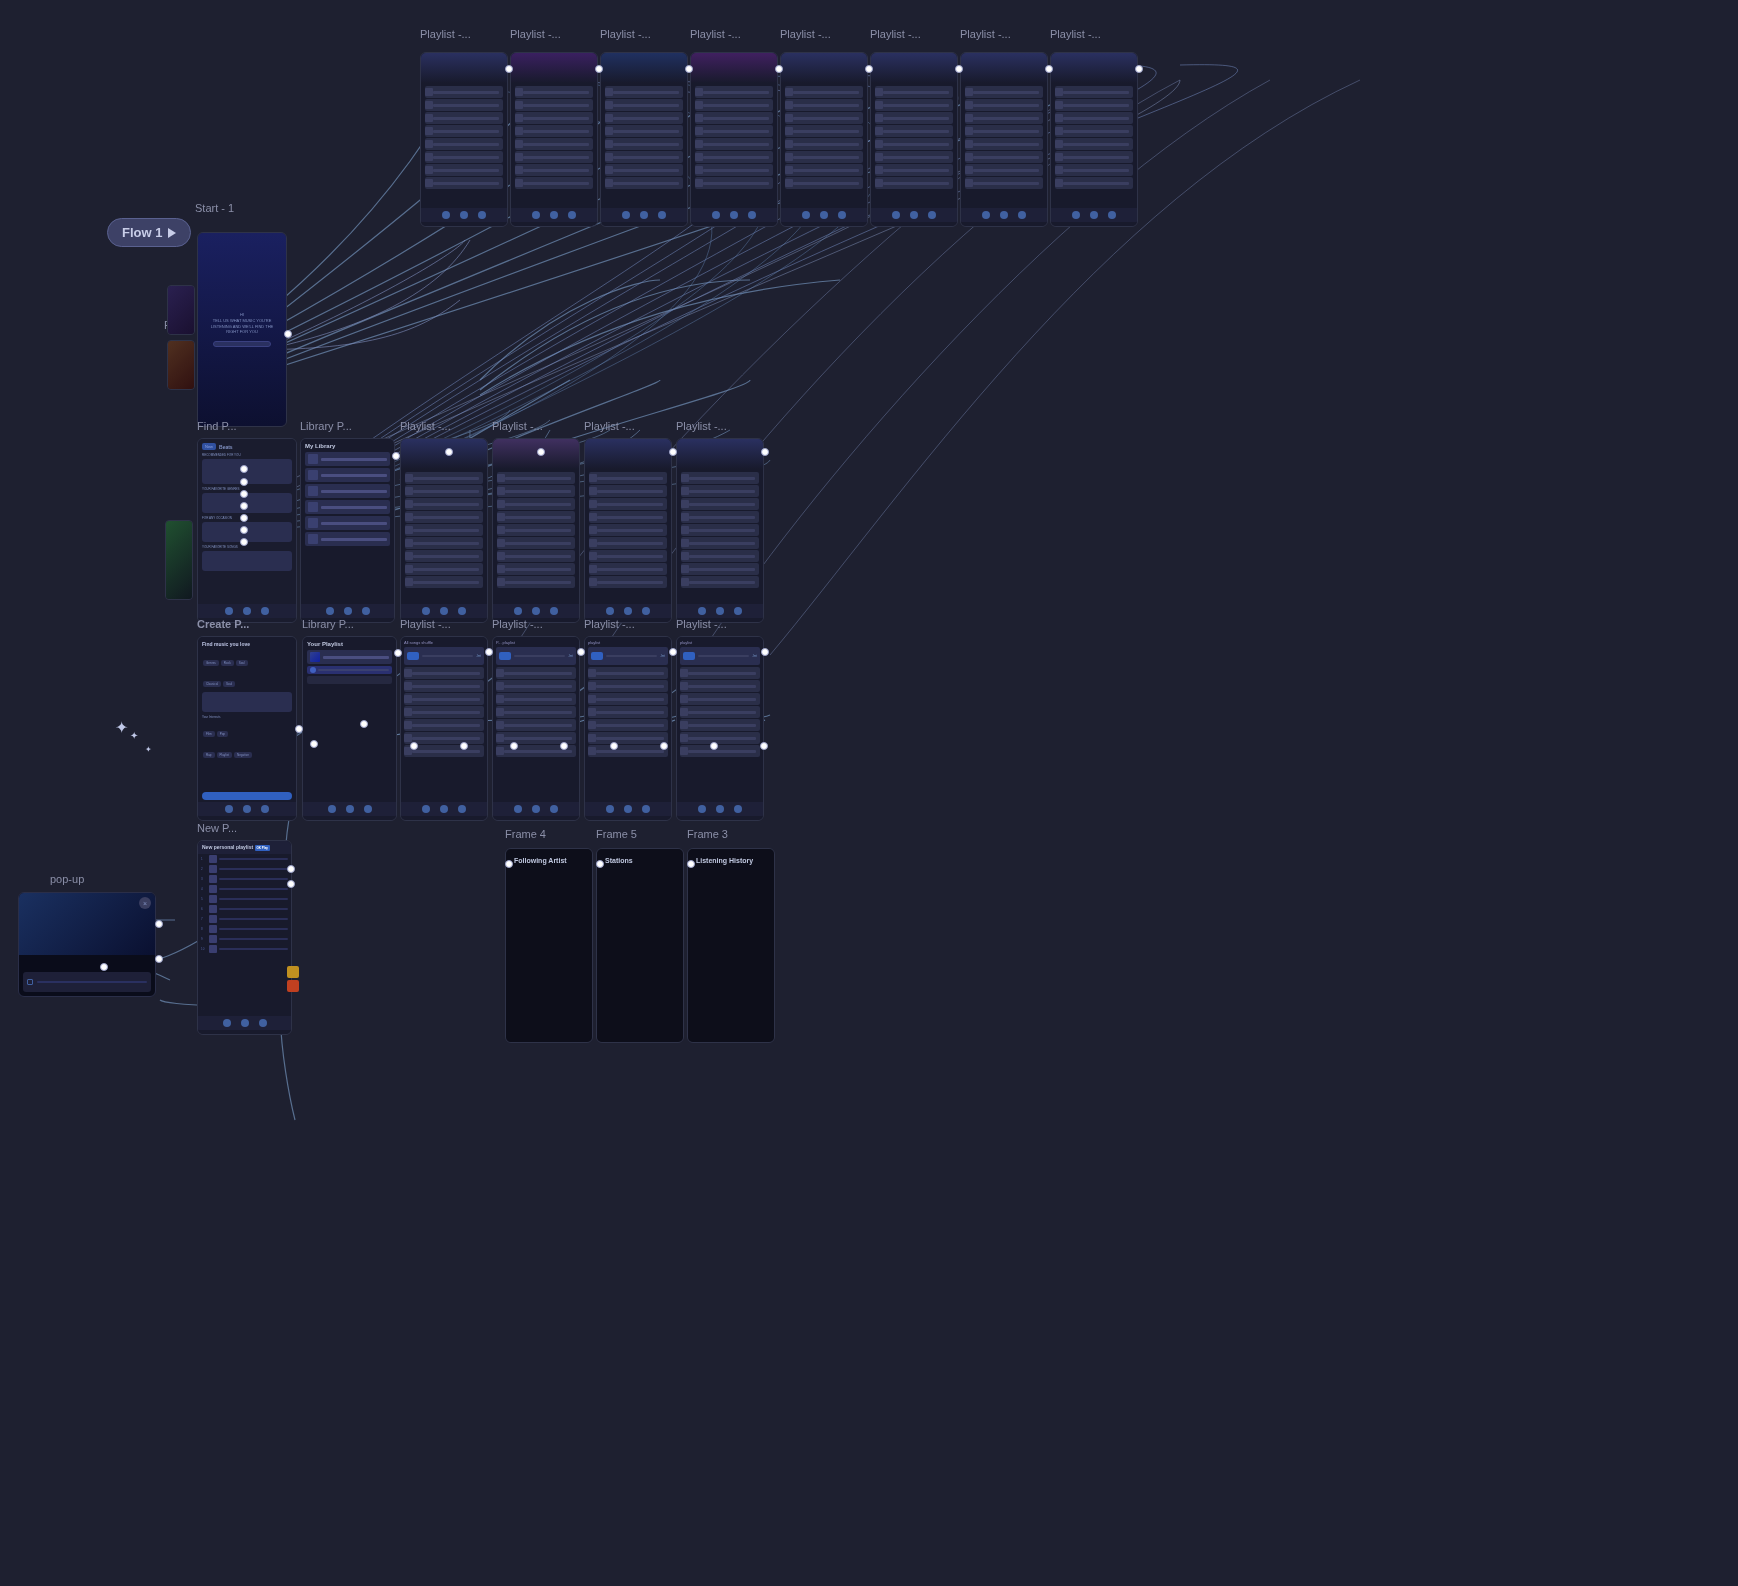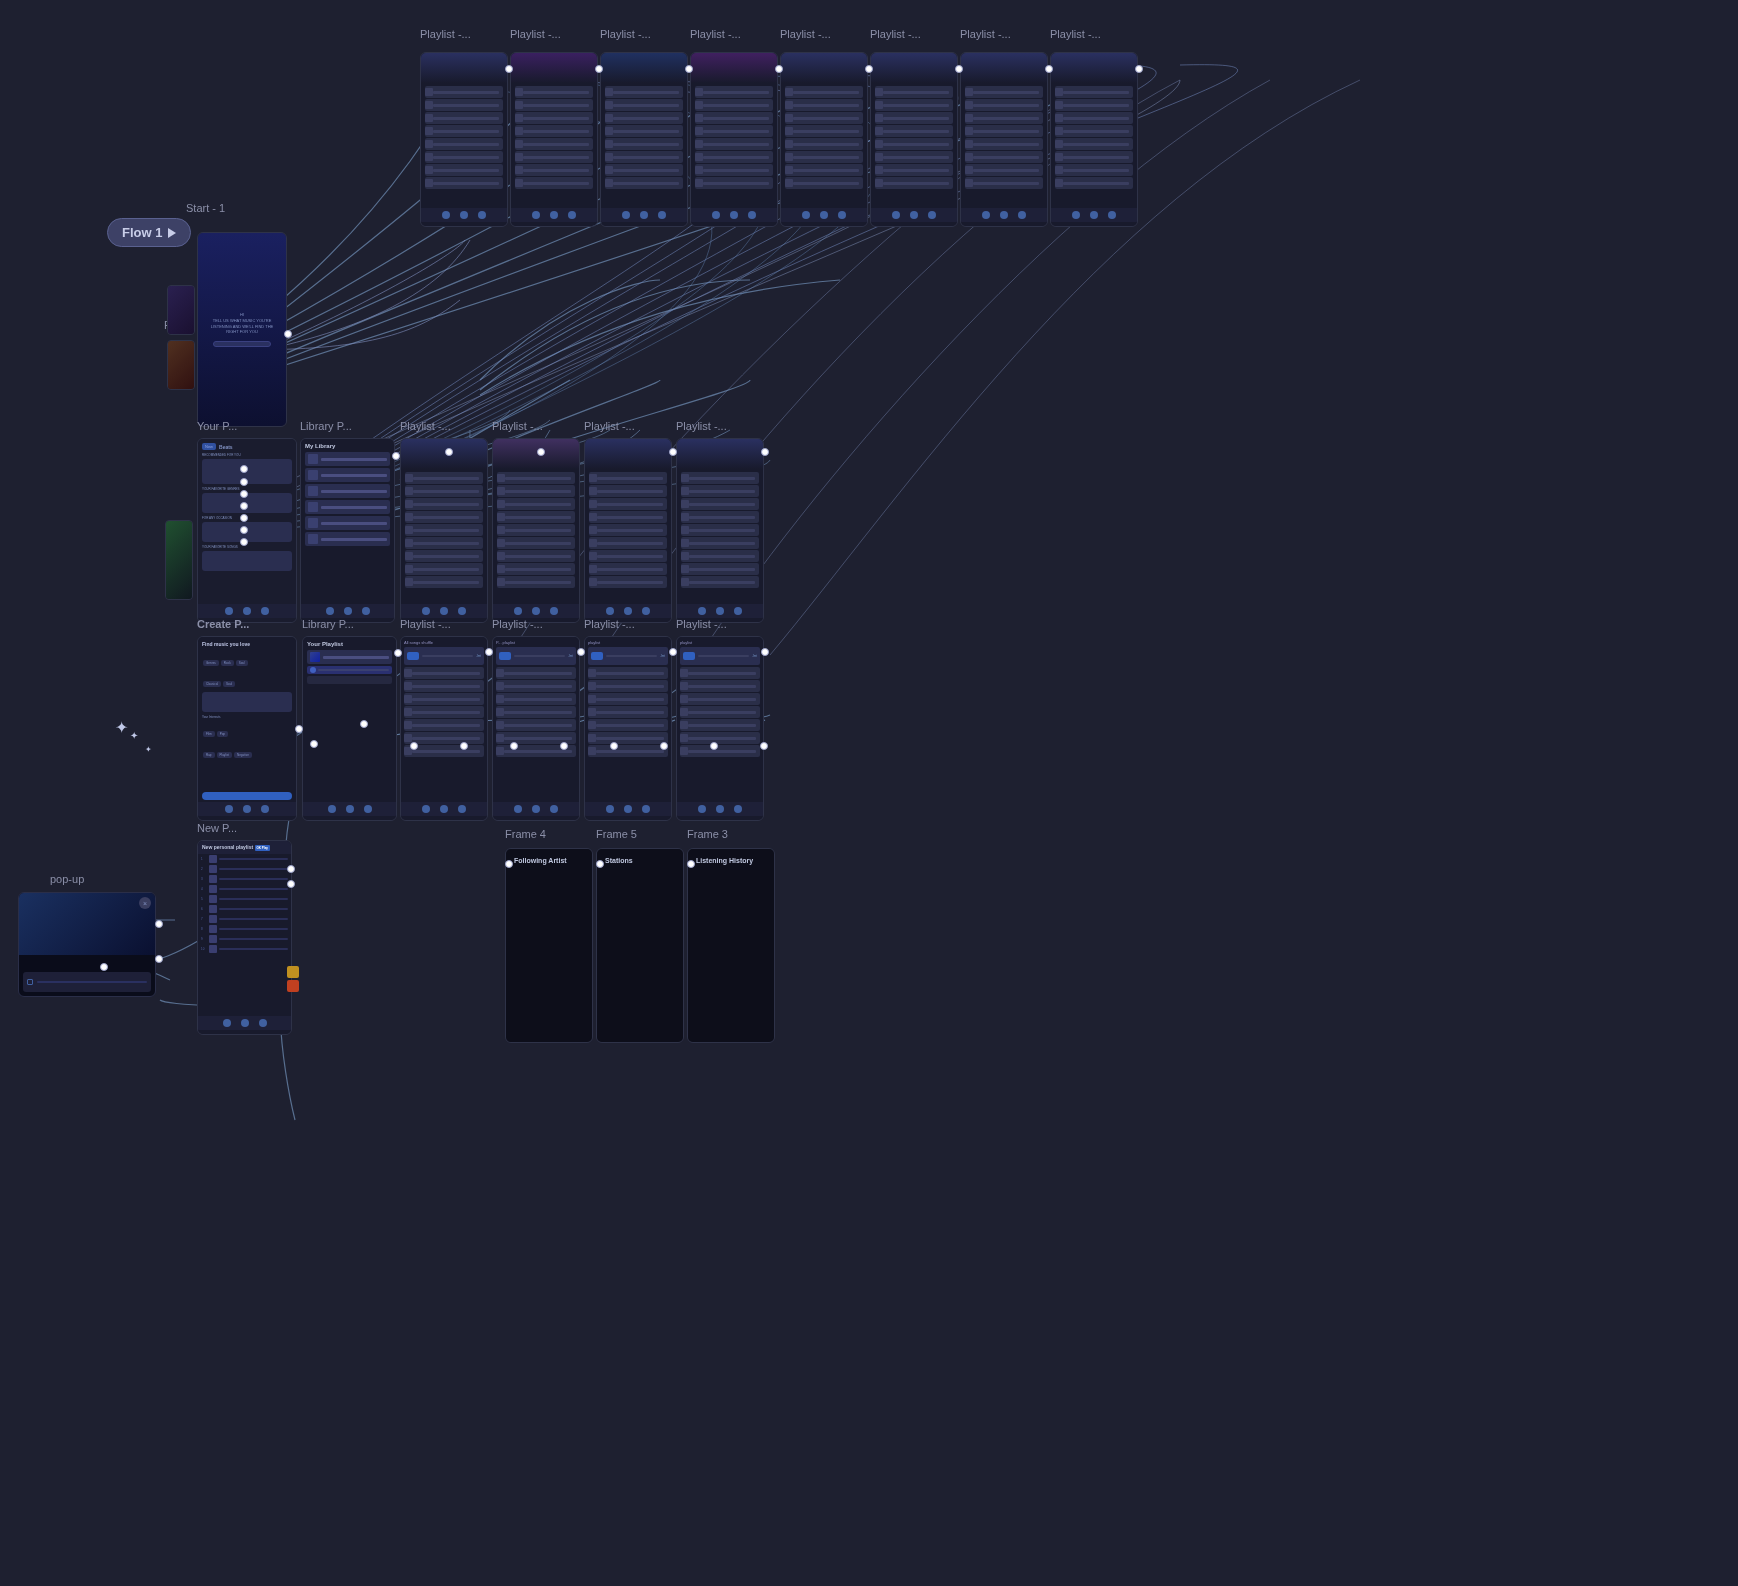--- a/index.html
+++ b/index.html
@@ -445,21 +445,21 @@
 
   </svg>
 
   <div class="frame-label" style="left:164px; top:319px;">Flow</div>
 
   <div class="flow-btn" style="left:107px; top:218px; top:218px;">
     <span>Flow 1</span>
     <span class="play-icon"></span>
   </div>
 
-  <div class="frame-label" style="left:186px; top:202px;text-align:right;">Start - 1</div>
+  <div class="frame-label" style="left:195px; top:202px;text-align:right;">Start - 1</div>
 
   <div class="frame-card start-frame" style="left:197px; top:232px; width:90px; height:195px;">
     <div class="start-frame-inner">
       <div class="start-text">HI<br>TELL US WHAT MUSIC YOU'RE LISTENING AND WE'LL FIND THE RIGHT FOR YOU</div>
       <div class="start-input-bar"></div>
     </div>
   </div>
 
   <div class="conn-dot" style="left:284px; top:330px;"></div>
 
@@ -849,21 +849,21 @@
       </div>
       <div style="position:absolute; bottom:4px; left:0; right:0; height:14px; background:#1e2038; display:flex; justify-content:center; align-items:center; gap:10px;">
         <div style="width:8px;height:8px;border-radius:50%;background:#4060a0;"></div>
         <div style="width:8px;height:8px;border-radius:50%;background:#4060a0;"></div>
         <div style="width:8px;height:8px;border-radius:50%;background:#4060a0;"></div>
       </div>
     </div>
   </div>
   <div class="conn-dot" style="left:1135px; top:65px;"></div>
 
-  <div class="frame-label" style="left:197px; top:420px;">Your P...</div>
+  <div class="frame-label" style="left:197px; top:420px;">Find P...</div>
 
   <div class="frame-card" style="left:197px; top:438px; width:100px; height:185px;">
     <div class="home-frame-inner">
       <div style="display:flex;align-items:center;gap:3px;margin-bottom:3px;">
         <div class="home-badge">New</div>
         <div style="color:#8090c0;font-size:5px;font-weight:bold;">Beats</div>
       </div>
       <div style="color:#8090c0;font-size:3px;margin-bottom:2px;">RECOMMENDED FOR YOU</div>
       <div style="height:25px;background:#2a2e50;border-radius:3px;margin-bottom:3px;"></div>
       <div style="color:#8090c0;font-size:3px;margin-bottom:2px;">YOUR FAVORITE GENRES</div>

